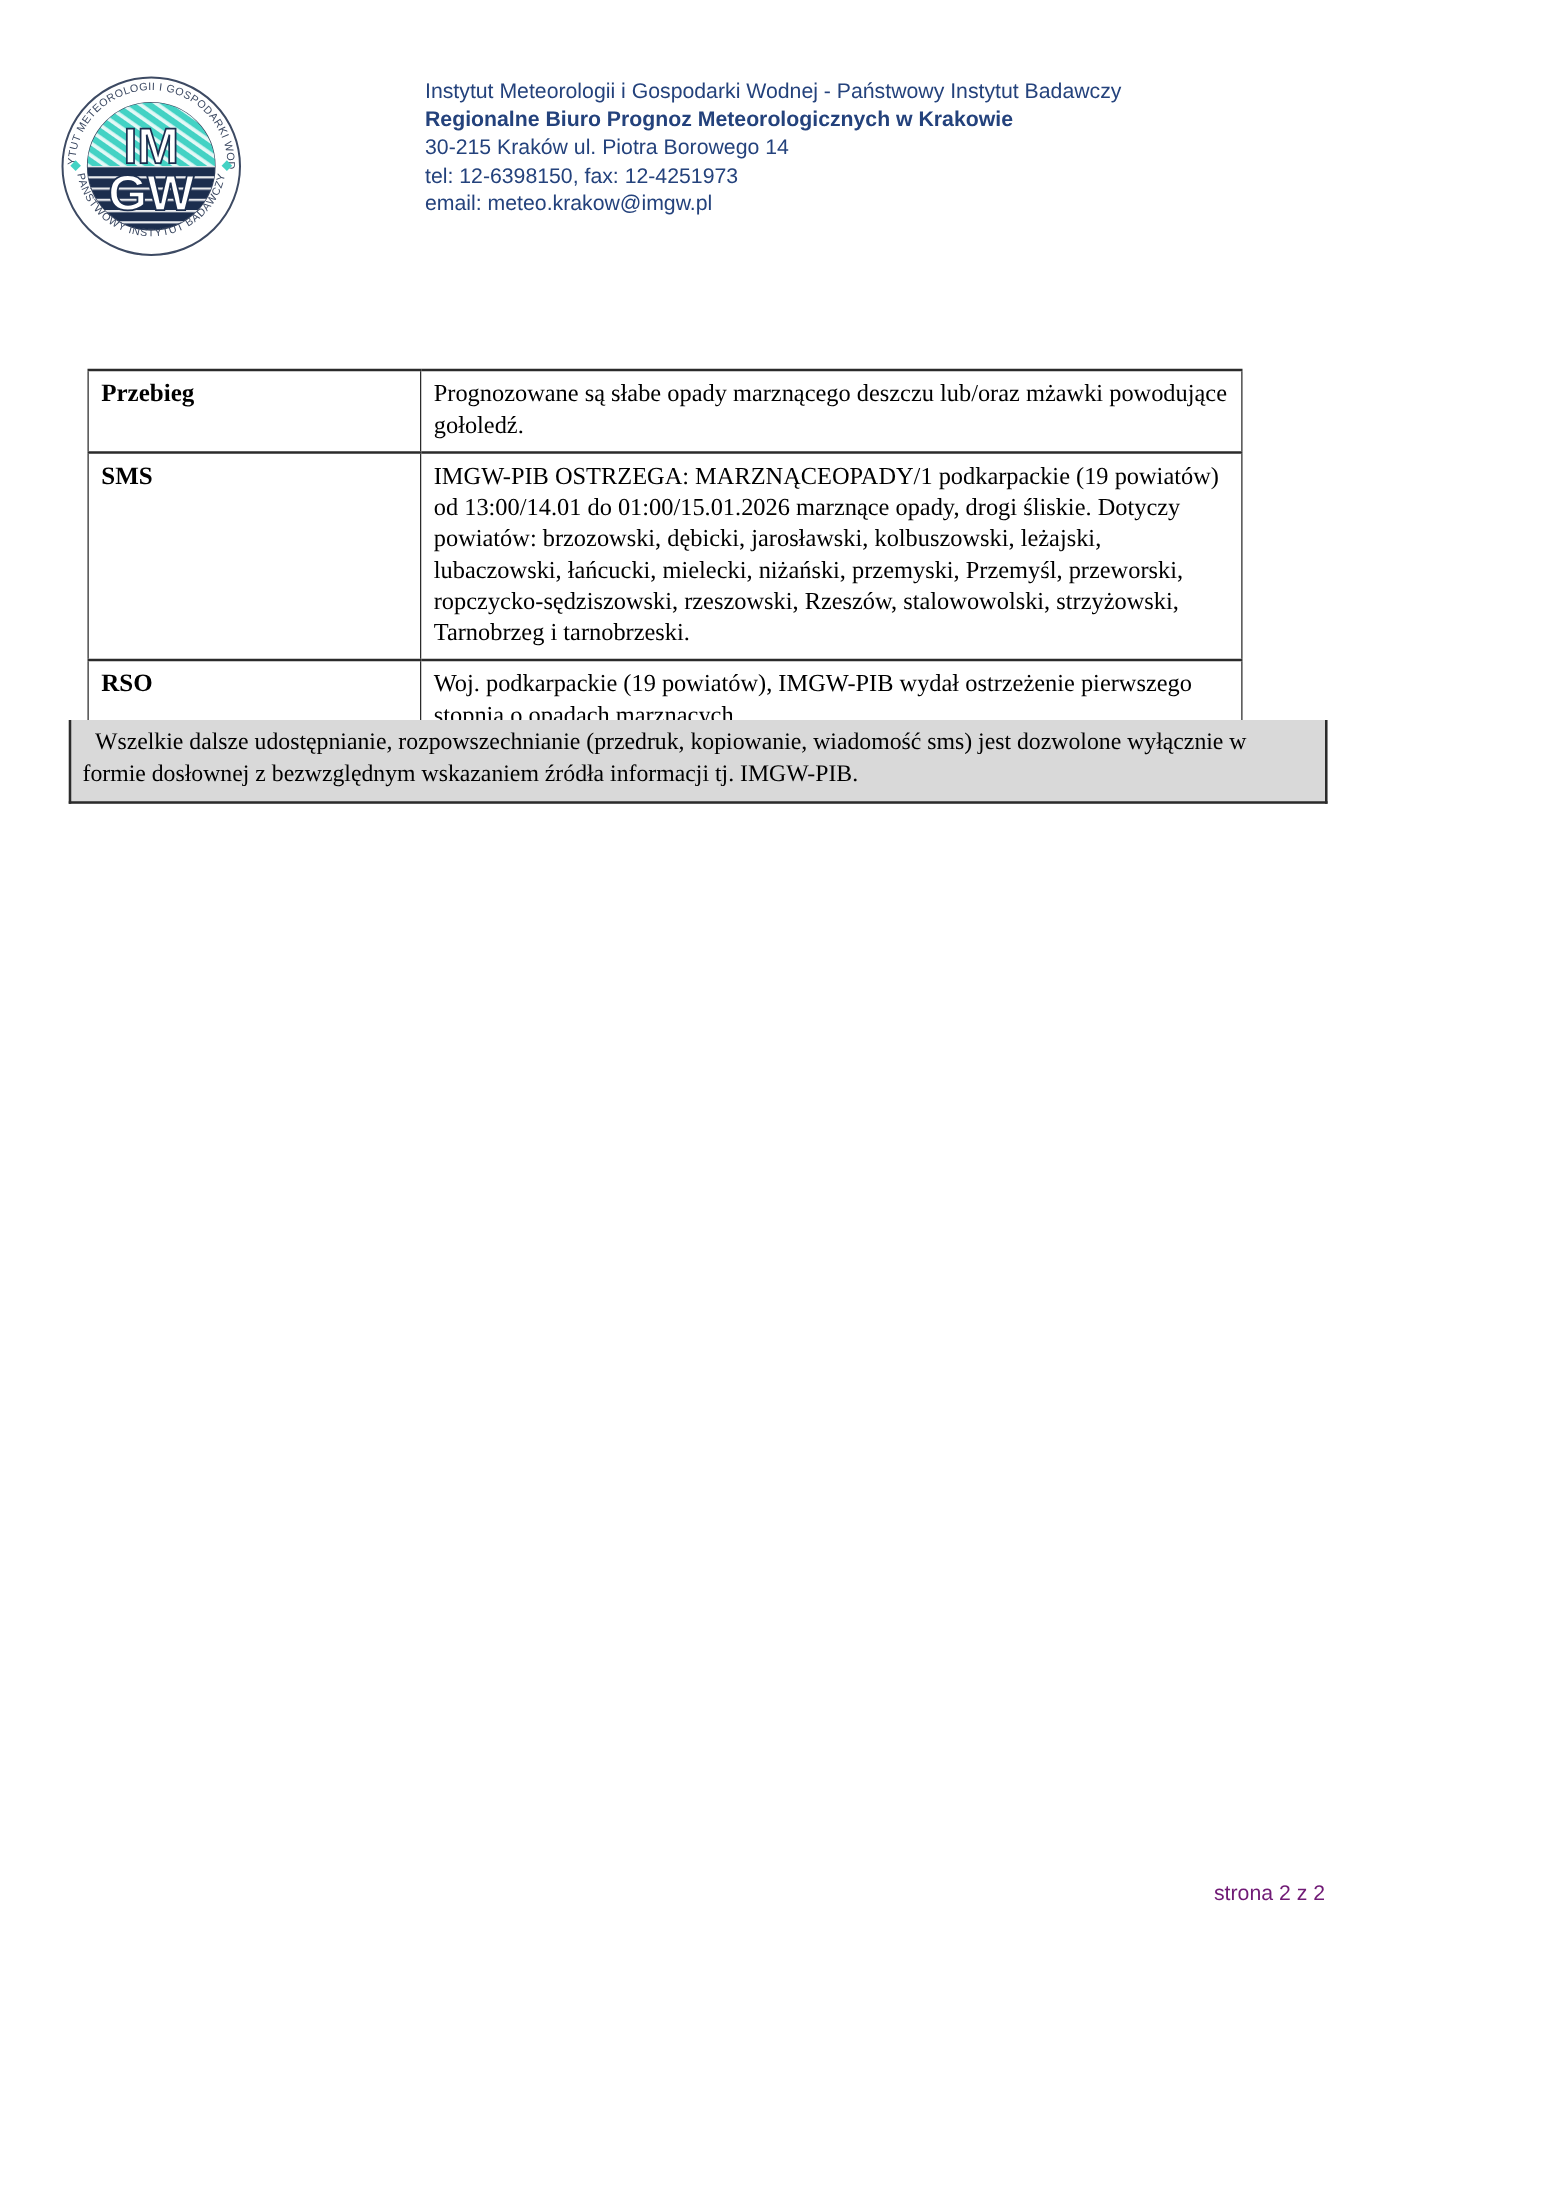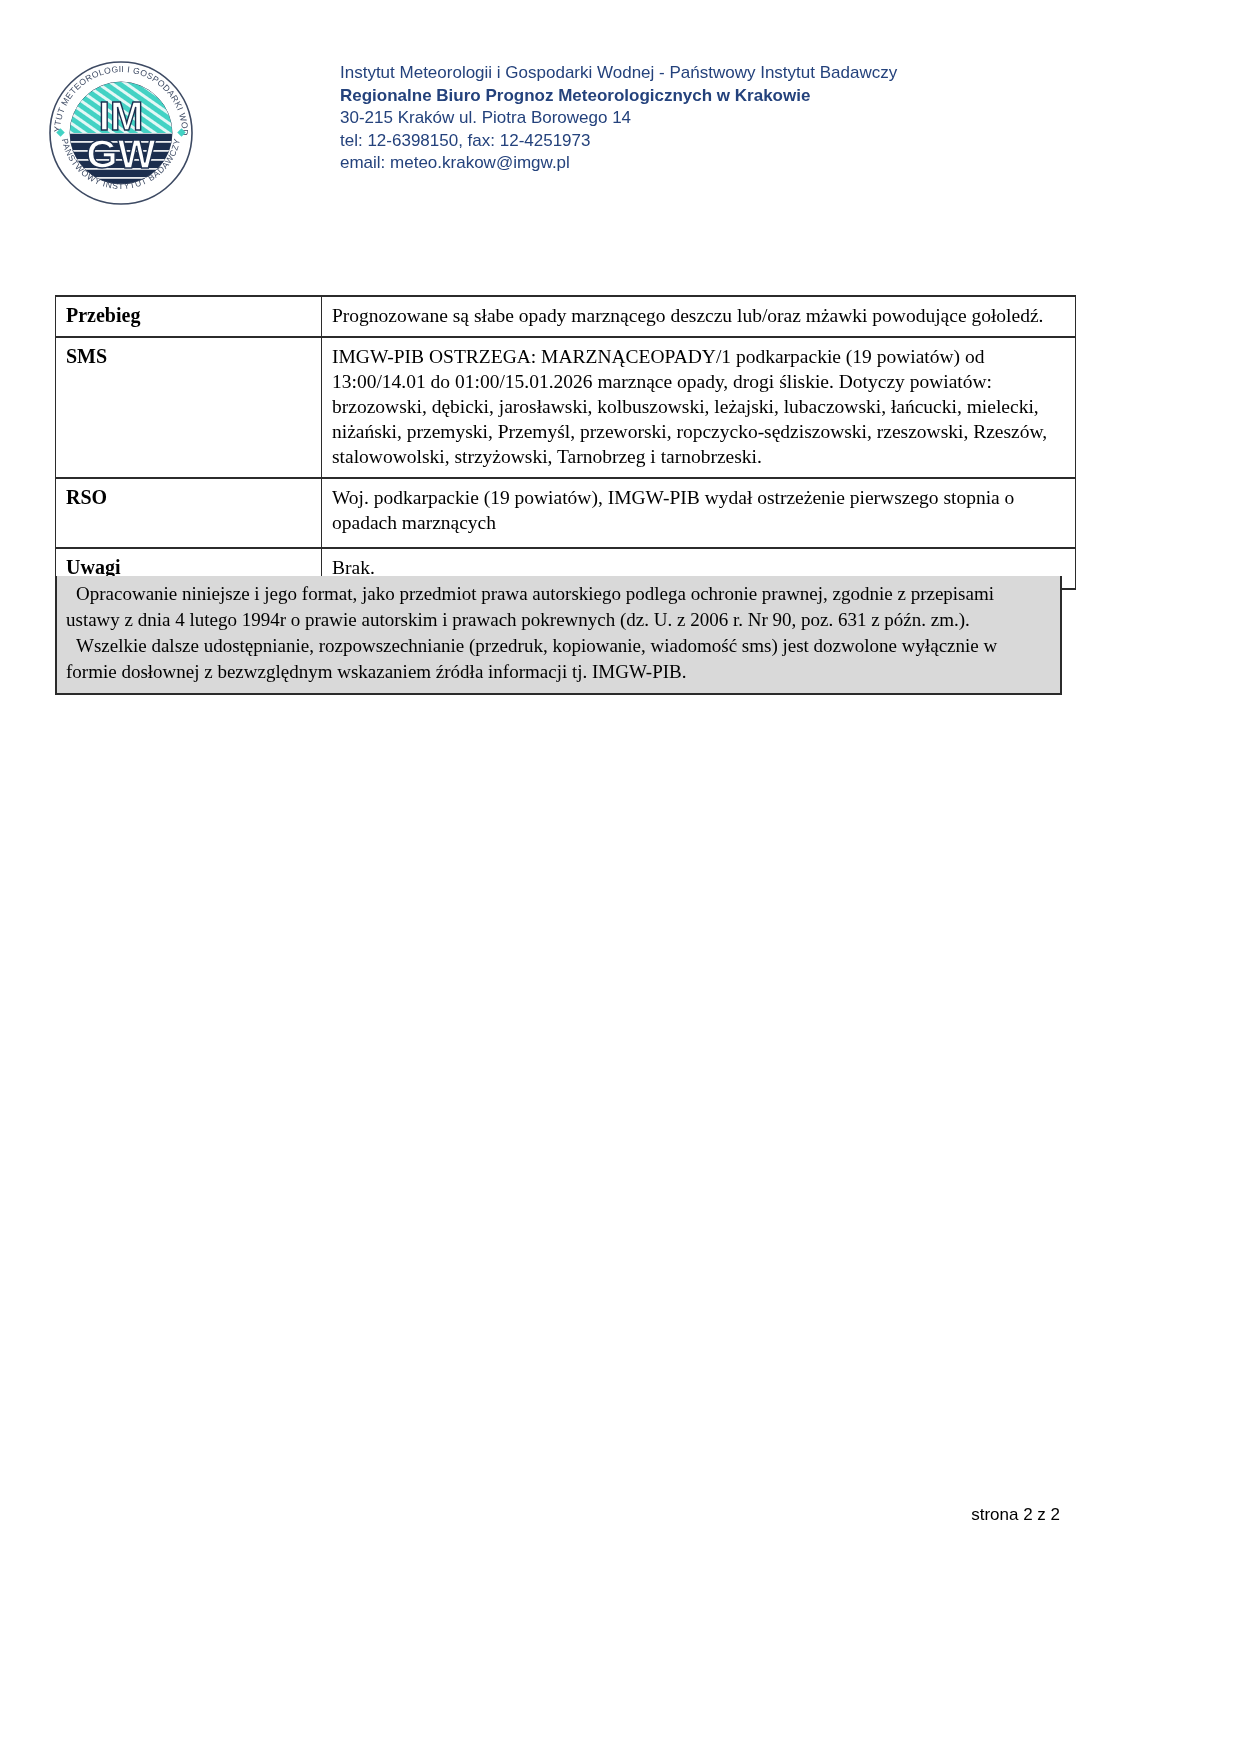--- a/index.html
+++ b/index.html
@@ -26,22 +26,22 @@
     text-align:left;
     font-family:"Liberation Sans", sans-serif;
     font-size:17px;
     line-height:22.5px;
     color:#24427c;
   }
   .org-header .hl-bold{font-weight:bold;}
   
   .info-table{
     position:absolute;
-    left:55px; top:295px;
-    width:1021px;
+    left:70px; top:295px;
+    width:924px;
     border-collapse:collapse;
     font-size:19.5px;
     line-height:25px;
   }
   .info-table td{
     border:1px solid #2b2b2b;
     border-top:2px solid #2b2b2b;
     border-bottom:2px solid #2b2b2b;
     vertical-align:top;
     padding:6px 10px 8px 10px;
@@ -66,21 +66,21 @@
     line-height:26px;
   }
   .copyright-box p{margin:0; text-indent:10px;}
   
   .page-number{
     position:absolute;
     top:1505px;
     right:180px;
     font-family:"Liberation Sans", sans-serif;
     font-size:17px;
-    color:#000000;
+    color:#701a75;
     text-align:right;
   }
 </style>
 </head>
 <body>
 
 <div class="page">
 
   <div class="logo-wrap">
     <svg width="146" height="146" viewBox="0 0 146 146">
@@ -146,19 +146,18 @@
       <td>Woj. podkarpackie (19 powiatów), IMGW-PIB wydał ostrzeżenie pierwszego stopnia o opadach marznących</td>
     </tr>
     <tr class="row-uwagi">
       <td class="lbl">Uwagi</td>
       <td>Brak.</td>
     </tr>
   </tbody>
     </table>
 
   <div class="copyright-box">
-    <p>Opracowanie niniejsze i jego format, jako przedmiot prawa autorskiego podlega ochronie prawnej, zgodnie z przepisami ustawy z dnia 4 lutego 1994r o prawie autorskim i prawach pokrewnych (dz. U. z 2006 r. Nr 90, poz. 631 z późn.  zm.).</p>
     <p>Wszelkie dalsze udostępnianie, rozpowszechnianie (przedruk, kopiowanie, wiadomość   sms) jest dozwolone wyłącznie w formie dosłownej z bezwzględnym wskazaniem źródła   informacji tj. IMGW-PIB.</p>
   </div>
 
   <div class="page-number">strona 2 z 2</div>
 
 </div>
 
 </body></html>

